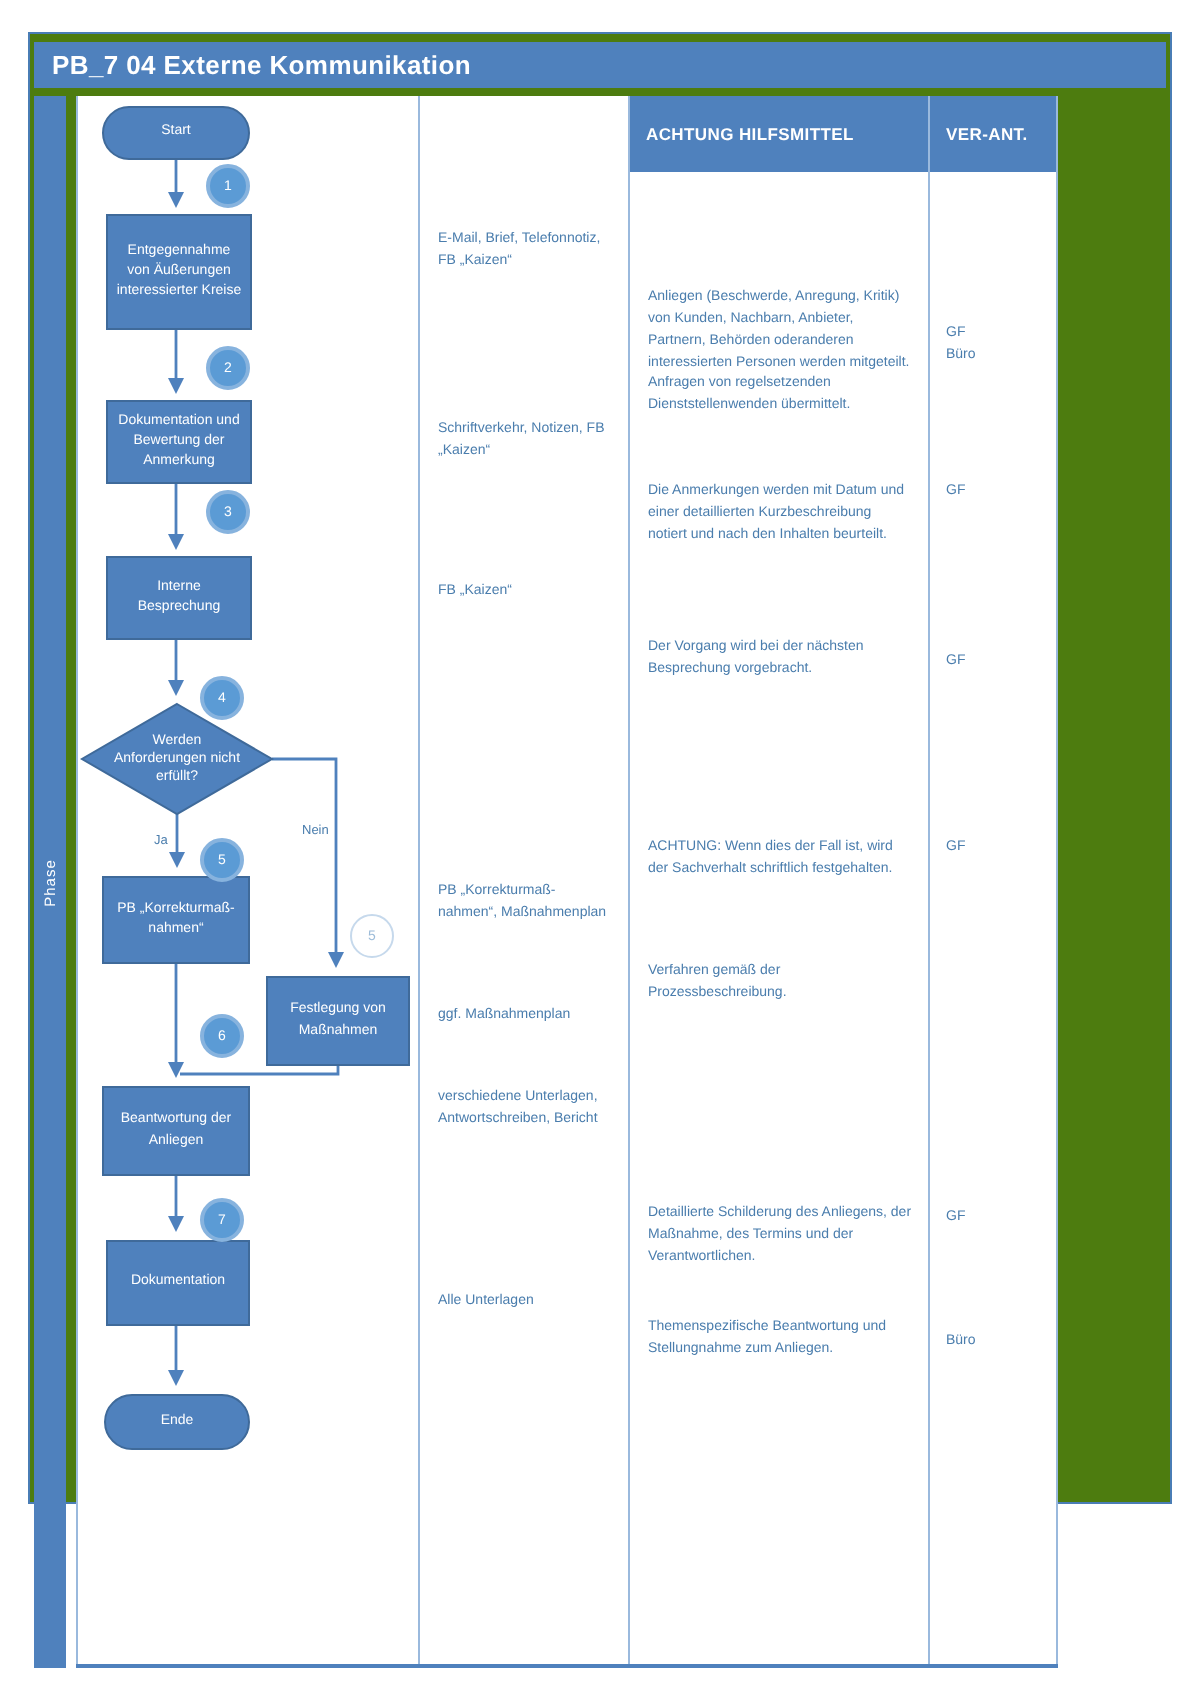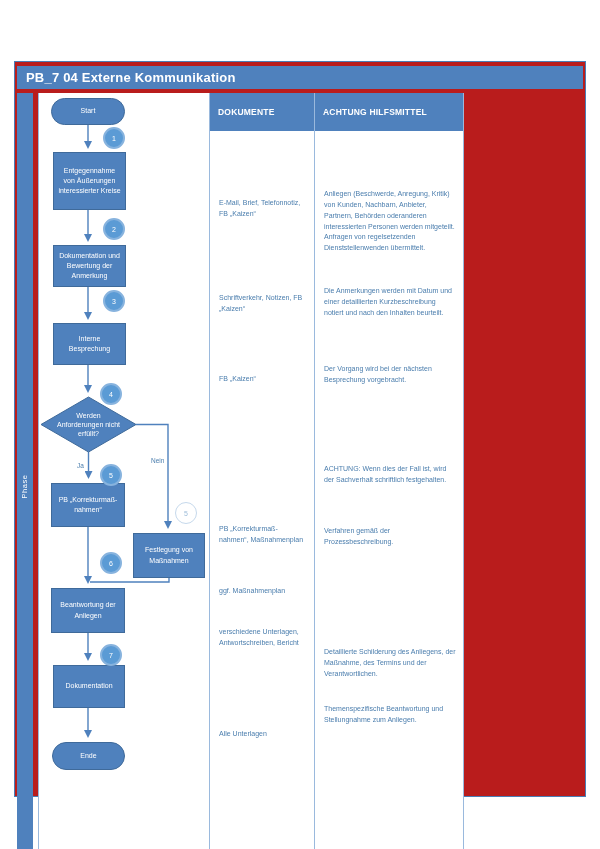--- a/index.html
+++ b/index.html
@@ -1,18 +1,18 @@
 <!DOCTYPE html>
 <html><head>
 <meta charset="utf-8">
 <style>
   * { margin:0; padding:0; box-sizing:border-box; }
   html,body { width:600px; height:849px; background:#ffffff; font-family:"Liberation Sans", sans-serif; }
   .page { position:relative; width:600px; height:849px; background:#fff; overflow:hidden; }
-  .frame { position:absolute; left:14px; top:16px; width:572px; height:736px; border:1.5px solid #4a7db5; background:#b91c1c;margin-top:45px; }
+  .frame { position:absolute; left:14px; top:16px; width:572px; height:736px; border:1.5px solid #4a7db5; background:#4d7c0f; }
   .titlebar { margin:4px 2px 0 2px; height:23px; background:#4f81bd; color:#fff;
               font-size:13px; font-weight:bold; line-height:23px; padding-left:9px; letter-spacing:0.2px; }
   .tablewrap { margin:4px 2px 0 2px; display:flex; }
   .phase-col { width:16px; height:786px; background:#4f81bd; margin-right:5px;
                display:flex; align-items:center; justify-content:center; }
   .phase-label { color:#ffffff; font-size:7.5px; transform:rotate(-90deg); white-space:nowrap; letter-spacing:0.5px; }
   .cols { display:flex; border-bottom:2px solid #4f81bd; }
   .col { border-left:1px solid #9ab9dd; display:flex; flex-direction:column; }
   .col:last-child { border-right:1px solid #9ab9dd; }
   .col-h { height:38px; background:#4f81bd; color:#fff; font-size:8.5px; font-weight:bold;
@@ -102,21 +102,20 @@
             <div class="fbox" style="left:12px;top:495px;width:74px;height:45px;">Beantwortung der Anliegen</div>
 
             <div class="ncircle" style="left:61px;top:551px;">7</div>
             <div class="fbox" style="left:14px;top:572px;width:72px;height:43px;">Dokumentation</div>
 
             <div class="fbox pill" style="left:13px;top:649px;width:73px;height:28px;">Ende</div>
           </div>
         </div>
 
         <div class="col w2">
-          <div class="col-h">DOKUMENTE</div>
           <div class="col-b">
             <div class="note" style="left:9px;top:67px;width:88px;">E-Mail, Brief, Telefonnotiz, FB „Kaizen“</div>
             <div class="note" style="left:9px;top:162px;width:88px;">Schriftverkehr, Notizen, FB „Kaizen“</div>
             <div class="note" style="left:9px;top:243px;width:88px;">FB „Kaizen“</div>
             <div class="note" style="left:9px;top:393px;width:88px;">PB „Korrekturmaß-nahmen“, Maßnahmenplan</div>
             <div class="note" style="left:9px;top:455px;width:90px;">ggf. Maßnahmenplan</div>
             <div class="note" style="left:9px;top:496px;width:88px;">verschiedene Unterlagen, Antwortschreiben, Bericht</div>
             <div class="note" style="left:9px;top:598px;width:88px;">Alle Unterlagen</div>
           </div>
         </div>
@@ -128,17 +127,29 @@
             <div class="note" style="left:9px;top:155px;width:133px;">Die Anmerkungen werden mit Datum und einer detaillierten Kurzbeschreibung notiert und nach den Inhalten beurteilt.</div>
             <div class="note" style="left:9px;top:233px;width:133px;">Der Vorgang wird bei der nächsten Besprechung vorgebracht.</div>
             <div class="note" style="left:9px;top:333px;width:133px;">ACHTUNG: Wenn dies der Fall ist, wird der Sachverhalt schriftlich festgehalten.</div>
             <div class="note" style="left:9px;top:395px;width:133px;">Verfahren gemäß der Prozessbeschreibung.</div>
             <div class="note" style="left:9px;top:516px;width:133px;">Detaillierte Schilderung des Anliegens, der Maßnahme, des Termins und der Verantwortlichen.</div>
             <div class="note" style="left:9px;top:573px;width:133px;">Themenspezifische Beantwortung und Stellungnahme zum Anliegen.</div>
           </div>
         </div>
 
 
+        <div class="col w5">
+          <div class="col-h">VER-ANT.</div>
+          <div class="col-b">
+            <div class="note pre" style="left:8px;top:76px;width:45px;">GF
+Büro</div>
+            <div class="note" style="left:8px;top:155px;width:45px;">GF</div>
+            <div class="note" style="left:8px;top:240px;width:45px;">GF</div>
+            <div class="note" style="left:8px;top:333px;width:45px;">GF</div>
+            <div class="note" style="left:8px;top:518px;width:45px;">GF</div>
+            <div class="note" style="left:8px;top:580px;width:45px;">Büro</div>
+          </div>
+        </div>
 
       </div>
     </div>
   </div>
 </div>
 
 </body></html>

